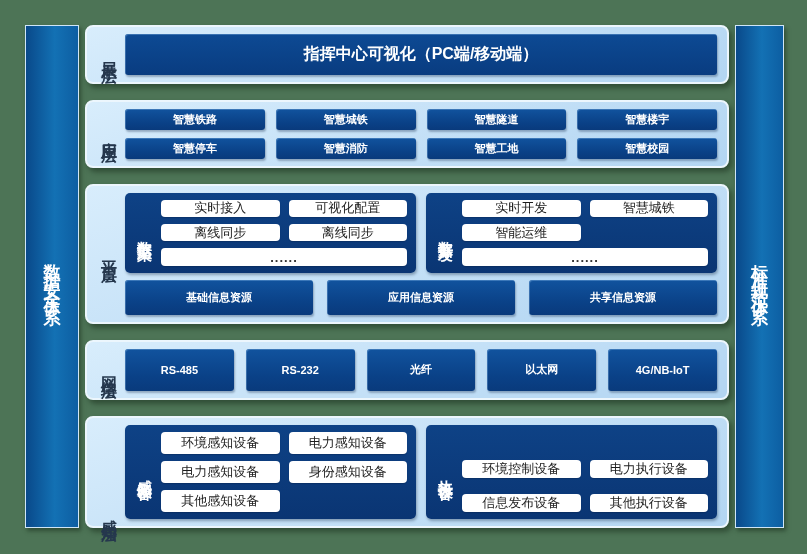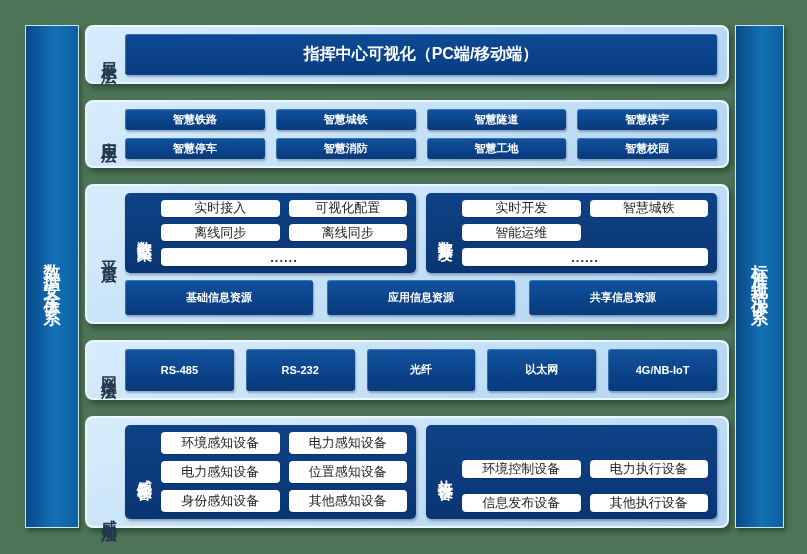--- a/index.html
+++ b/index.html
@@ -187,21 +187,20 @@
         <div class="subrow">
 
           <div class="subpanel">
             <div class="sublabel">
                 <span class="vtext">感知设备</span>
               </div>
             <div class="wgrid">
               <div class="whitebox">环境感知设备</div>
               <div class="whitebox">电力感知设备</div>
               <div class="whitebox">电力感知设备</div>
-              <div class="whitebox">位置感知设备</div>
               <div class="whitebox">身份感知设备</div>
               <div class="whitebox">其他感知设备</div>
             </div>
           </div>
 
           <div class="subpanel">
             <div class="sublabel">
                 <span class="vtext">执行设备</span>
               </div>
             <div class="wgrid rows2">

